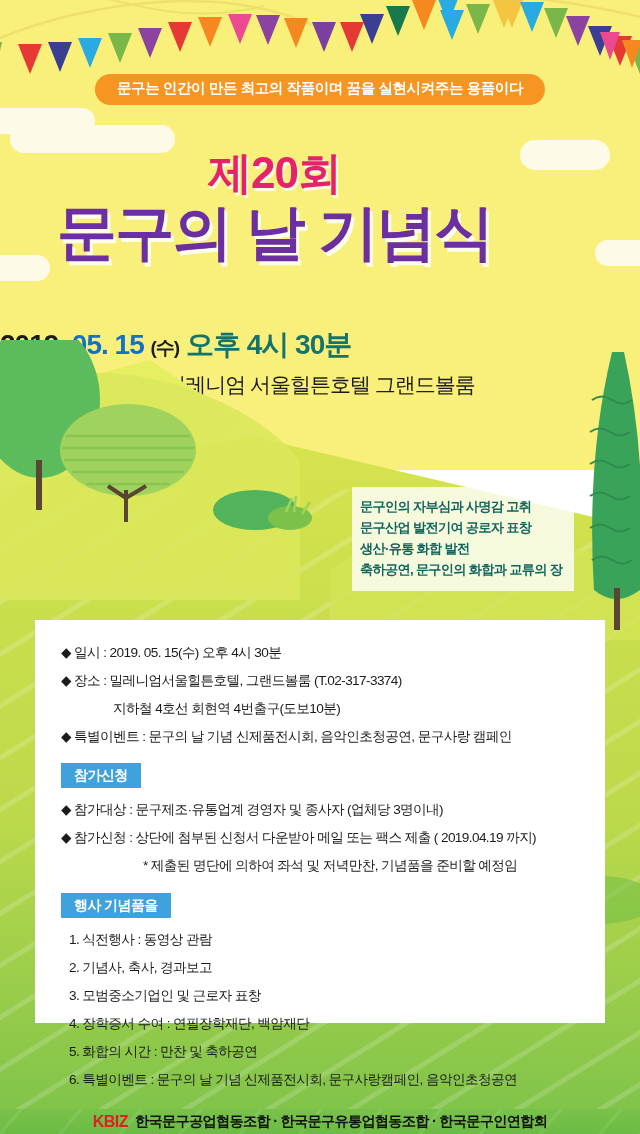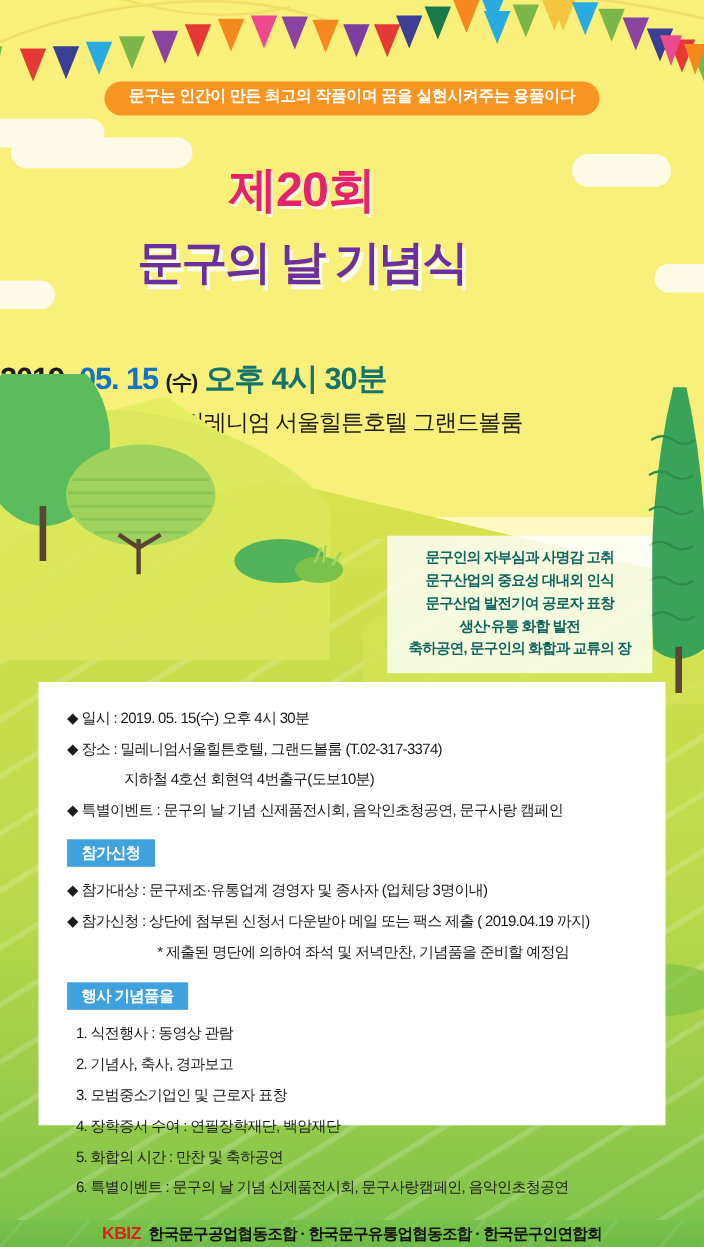--- a/index.html
+++ b/index.html
@@ -7,21 +7,21 @@
   html, body {
     width: 640px; height: 1134px;
     font-family: "Liberation Sans", "DejaVu Sans", sans-serif;
     overflow: hidden;
     background: #f7ef7a;
   }
   #poster {
     position: relative;
     width: 640px; height: 1134px;
     overflow: hidden;
-    background: #fef9c3;
+    background: #ffffff;
   }
 
   
   .sky {
     position: absolute; left: 0; top: 0; width: 640px; height: 470px;
     background: #f9f07c;
   }
 
   
   .bunting { position: absolute; left: 0; top: 0; width: 640px; height: 80px; }
@@ -59,22 +59,22 @@
   }
   .title-sub {
     font-size: 44px;
     font-weight: bold;
     color: #e5236b;
     letter-spacing: -1px;
     line-height: 1.05;
     text-shadow: 2px 3px 0 rgba(255,255,255,0.75);
   }
   .title-main {
-    margin-top: 20px;
-    font-size: 42px;
+    margin-top: 4px;
+    font-size: 60px;
     font-weight: bold;
     color: #6b2fa0;
     letter-spacing: -2px;
     line-height: 1.1;
     text-shadow: 3px 4px 0 rgba(255,255,255,0.85);
   }
 
   
   .date-line {
     position: absolute; left: 0; top: 330px; width: 640px;
@@ -95,24 +95,23 @@
 
   
   .land {
     position: absolute; left: 0; top: 340px; width: 640px; height: 794px;
     overflow: hidden;
   }
 
   
   .goals {
     position: absolute; left: 352px; top: 487px;
-    width: 241px;
+    width: 222px;
     background: rgba(255,255,255,0.80);
     padding: 10px 8px 11px;
-    text-align: center;
     color: #10655f;
     font-size: 13.2px;
     font-weight: bold;
     letter-spacing: -0.7px;
     line-height: 1.58;
   }
 
   
   .content {
     position: absolute; left: 35px; top: 620px;
@@ -288,21 +287,20 @@
     <path d="M286,172 l6,-14 M294,172 l2,-16 M302,174 l8,-12" stroke="#9fd35d" stroke-width="2.5" fill="none"></path>
 
     <ellipse cx="600" cy="560" rx="55" ry="24" fill="#6cbb45" opacity="0.5"></ellipse>
   </svg>
 
   <div class="cloud c4"></div>
   <div class="cloud c5"></div>
 
   <div class="goals">
     <div>문구인의 자부심과 사명감 고취</div>
-    <div>문구산업의 중요성 대내외 인식</div>
     <div>문구산업 발전기여 공로자 표창</div>
     <div>생산·유통 화합 발전</div>
     <div>축하공연, 문구인의 화합과 교류의 장</div>
   </div>
 
   <div class="content">
 
     <div class="row">◆ 일시 : 2019. 05. 15(수) 오후 4시 30분</div>
     <div class="row">◆ 장소 : 밀레니엄서울힐튼호텔, 그랜드볼룸 (T.02-317-3374)</div>
     <div class="row indent">지하철 4호선 회현역 4번출구(도보10분)</div>

